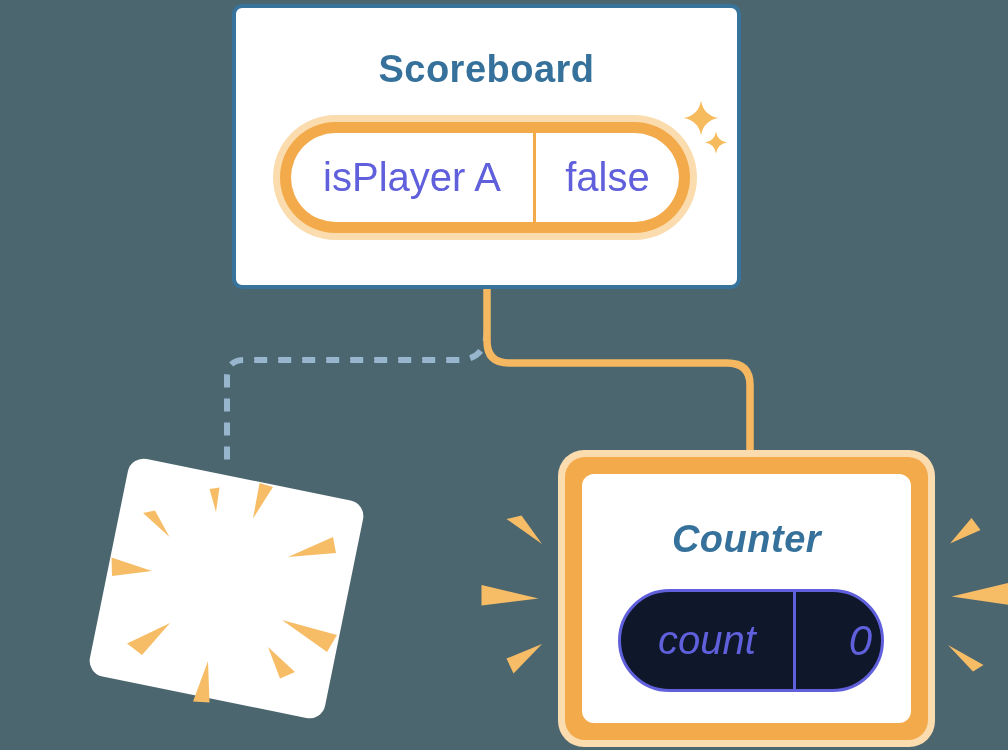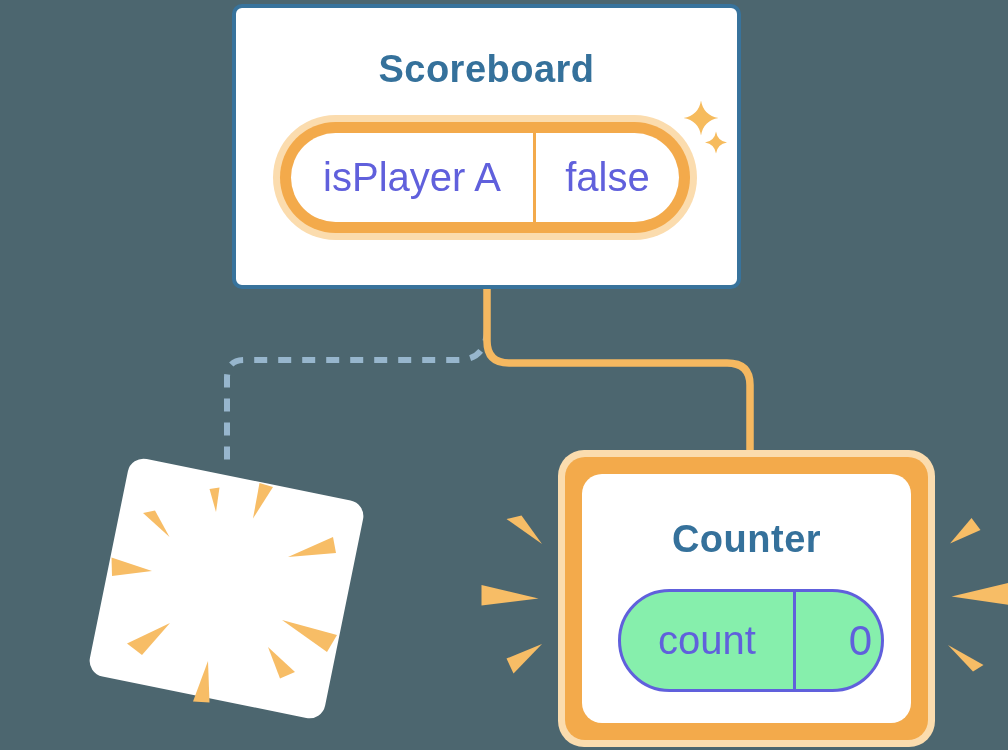--- a/index.html
+++ b/index.html
@@ -30,23 +30,23 @@
   .hl-pill{position:absolute;left:37px;top:107px;width:424px;height:125px;border-radius:63px;background:var(--highlight-glow);}
   .hl-pill .ring{position:absolute;inset:7px;border-radius:56px;background:var(--highlight-orange);}
   .hl-pill .body{position:absolute;inset:18px;border-radius:45px;background:#fff;display:flex;overflow:hidden;}
   .state-key,.state-val{display:flex;align-items:center;justify-content:center;color:var(--state-purple);font-size:40px;text-align:right;}
   .hl-pill .state-key{flex:0 0 242px;border-right:3px solid var(--highlight-orange);}
   .hl-pill .state-val{flex:1;font-weight:400;}
 
   
   .counter-glow{position:absolute;left:558px;top:450px;width:377px;height:297px;border-radius:26px;background:var(--highlight-glow);}
   .counter-ring{position:absolute;inset:7px;border-radius:20px;background:var(--highlight-orange);}
-  .counter-body{position:absolute;inset:17px;border-radius:20px;background:#fff;}
+  .counter-body{position:absolute;inset:17px;border-radius:12px;background:#fff;font-style:italic;}
   .counter-body .box-title{top:44px;}
-  .state-pill{position:absolute;left:36px;top:115px;width:266px;height:103px;box-sizing:border-box;border:3px solid var(--state-purple);border-radius:52px;background:#86efac;display:flex;overflow:hidden;gap:44px;}
+  .state-pill{position:absolute;left:36px;top:115px;width:266px;height:103px;box-sizing:border-box;border:3px solid var(--state-purple);border-radius:52px;background:#0f172a;display:flex;overflow:hidden;gap:44px;}
   .state-pill .state-key{flex:0 0 172px;border-right:3px solid var(--state-purple);}
   .state-pill .state-val{flex:1;font-size:42px;}
 
   
   .burst-fill{fill:var(--burst-orange);stroke:none;}
   .sparkle-fill{fill:var(--sparkle-orange);stroke:none;}
   .card-fill{fill:var(--card-bg);stroke:none;}
   .conn-solid{stroke:var(--connector-orange);stroke-width:7.5;fill:none;stroke-linecap:round;}
   .conn-dashed{stroke:var(--dashed-connector-blue);stroke-width:6;fill:none;stroke-dasharray:13 11;}
 </style>

